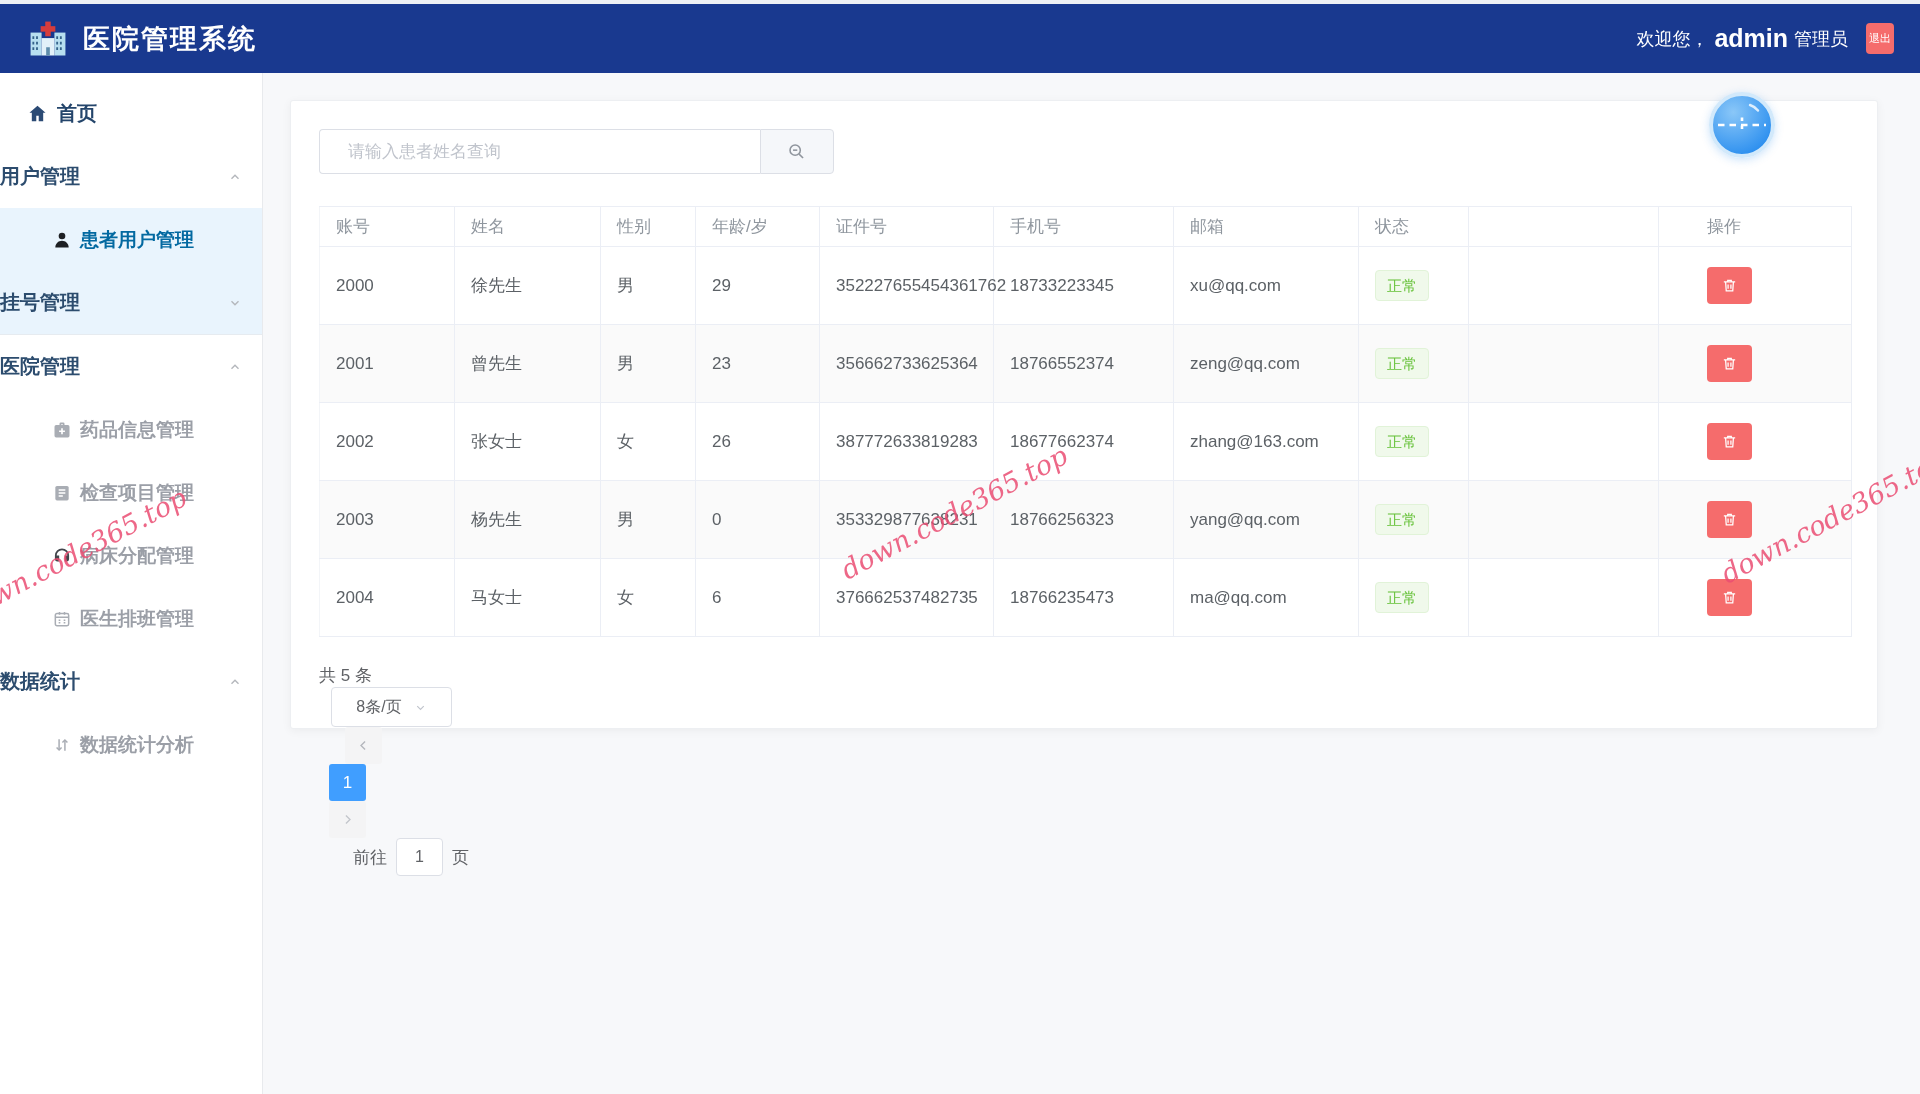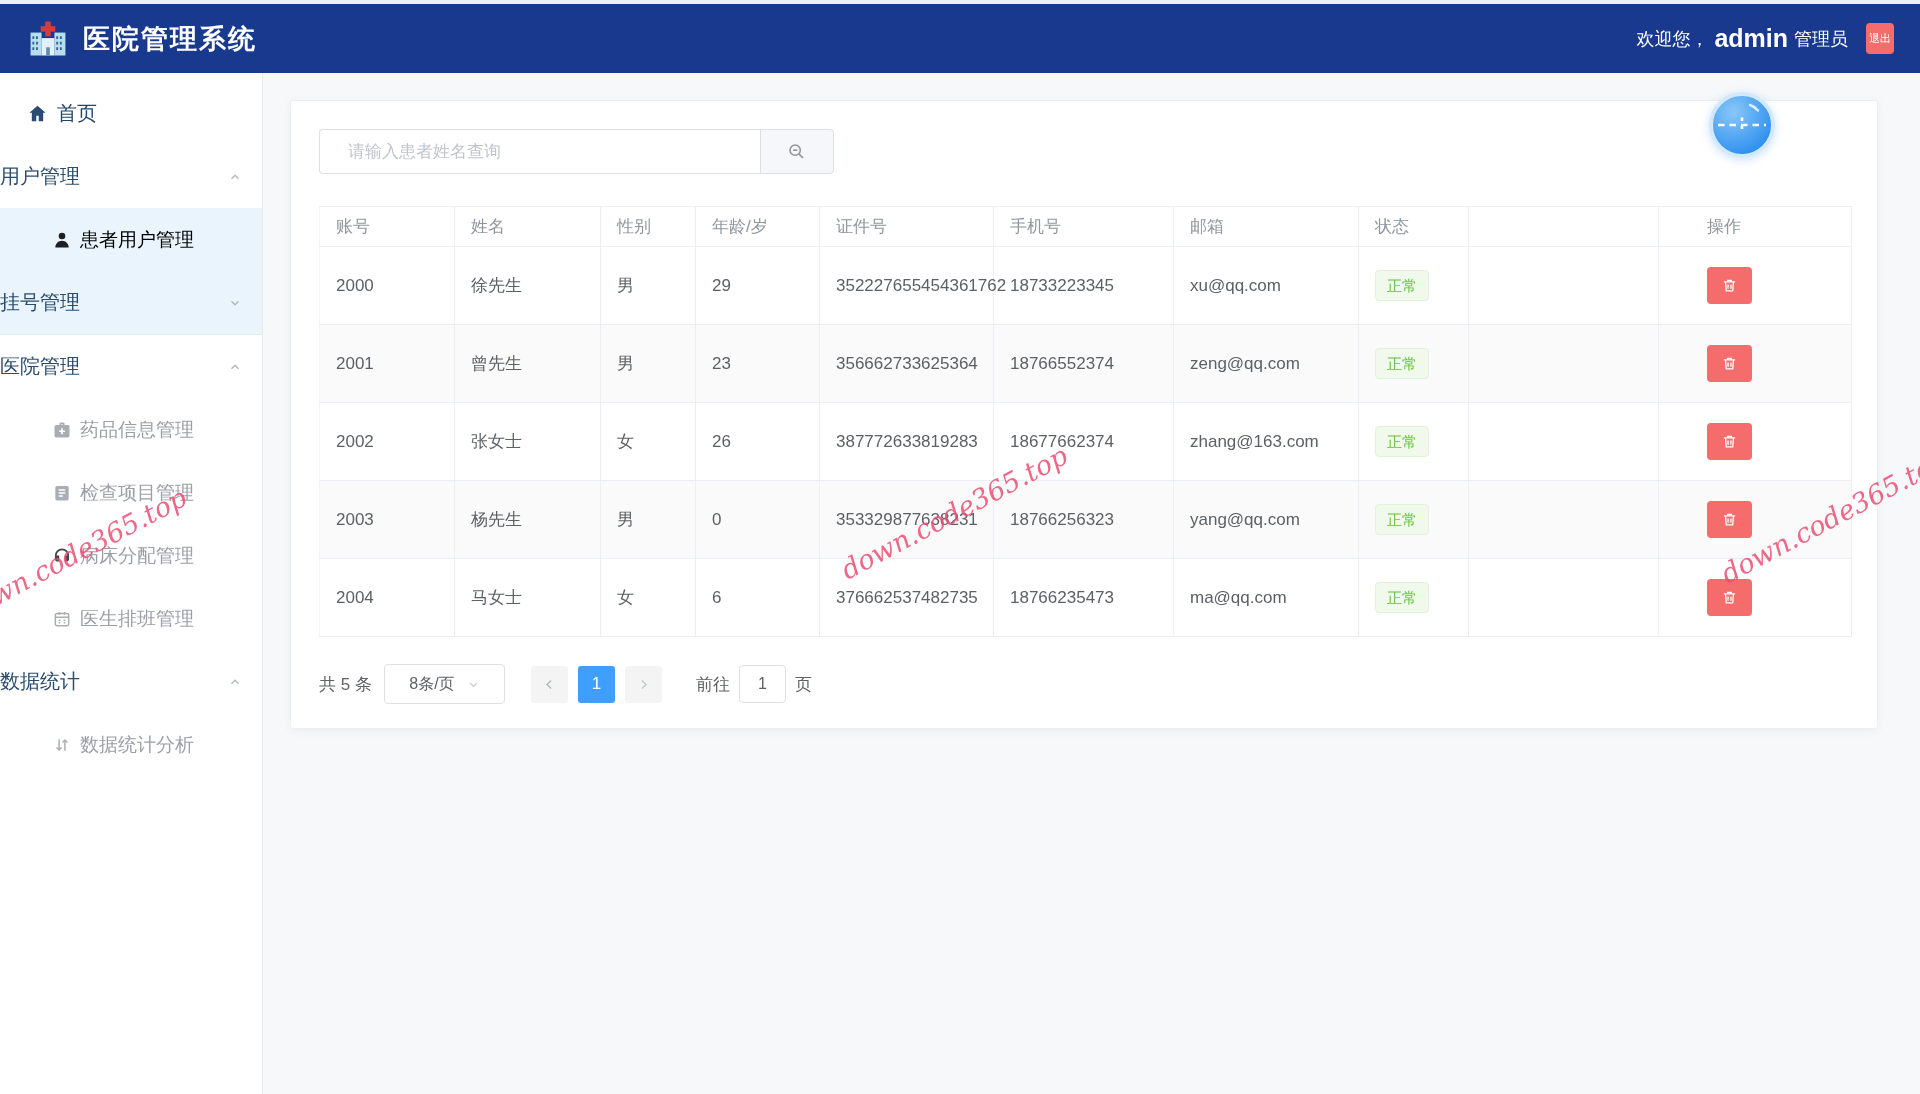--- a/index.html
+++ b/index.html
@@ -22,27 +22,27 @@
   .brand-title { color:#ffffff; font-size:27px; font-weight:600; letter-spacing:2px; }
   .nav-right { display:flex; align-items:center; color:#fff; font-size:18px; }
   .nav-right .uname { font-weight:bold; font-size:25px; margin:12px 6px; }
   .logout-btn {
     margin-left:18px; background:#f56c6c; color:#fff; border:none; border-radius:4px;
     font-size:11px; padding:8px 3px; cursor:pointer; font-family:inherit;
   }
   
   .sidebar {
     position:absolute; top:73px; left:0; width:263px; height:1021px;
-    background:#ffffff; border-right:1px solid #e8eaed; padding-top:9px;
+    background:#ffffff; border-right:1px solid #e8eaed; padding-top:9px;font-weight:bold;
   }
   .side-item { height:63px; display:flex; align-items:center; position:relative; cursor:pointer; }
   .side-top   { padding-left:27px; gap:9px;  color:#24456b; font-size:20px; }
   .side-group {           color:#2c4c6e; font-size:20px; }
   .side-sub   { padding-left:52px; gap:8px;  color:#9b9fa7; font-size:19px; }
-  .side-sub.active { color:#000000;text-align:right; }
+  .side-sub.active { color:#0369a1;text-align:right; }
   .active-zone { background:#e9f4fd; border-bottom:1px solid #e6ebf0; }
   .chev { position:absolute; right:20px; top:50%; transform:translateY(-50%); display:flex; }
   .icon { display:inline-flex; align-items:center; justify-content:center; }
   
   .content-card {
     position:absolute; left:290px; top:100px; width:1588px; height:629px;
     background:#fff; border:1px solid #edeff2; border-radius:3px;
     box-shadow:0 2px 10px rgba(0,0,0,0.05); padding:28px;
   }
   .search-row { display:flex; width:515px; height:45px; }
@@ -73,21 +73,21 @@
   .th-action, .td-action { padding-left:48px !important; }
   .tag-success {
     display:inline-block; background:#f0f9eb; border:1px solid #e1f3d8; color:#67c23a;
     font-size:15px; line-height:1; padding:7px 11px; border-radius:4px;
   }
   .del-btn {
     width:45px; height:37px; background:#f56c6c; border:none; border-radius:4px;
     display:inline-flex; align-items:center; justify-content:center; cursor:pointer;
   }
   
-  .pager { display:flex; align-items:center; margin-top:27px; font-size:17px; color:#606266; }
+  .pager { display:flex; margin-top:27px; font-size:17px; color:#606266;flex-direction:column; }
   .pager-select {
     width:121px; height:40px; border:1px solid #dcdfe6; border-radius:4px; margin-left:12px;
     display:flex; align-items:center; justify-content:center; gap:12px; font-size:16px; color:#606266;
     cursor:pointer; background:#fff;
   }
   .pg-btn {
     width:37px; height:37px; border-radius:3px; background:#f4f4f5; border:none;
     display:flex; align-items:center; justify-content:center; margin-left:10px; cursor:pointer;
   }
   .pg-btn.prev { margin-left:26px; }

